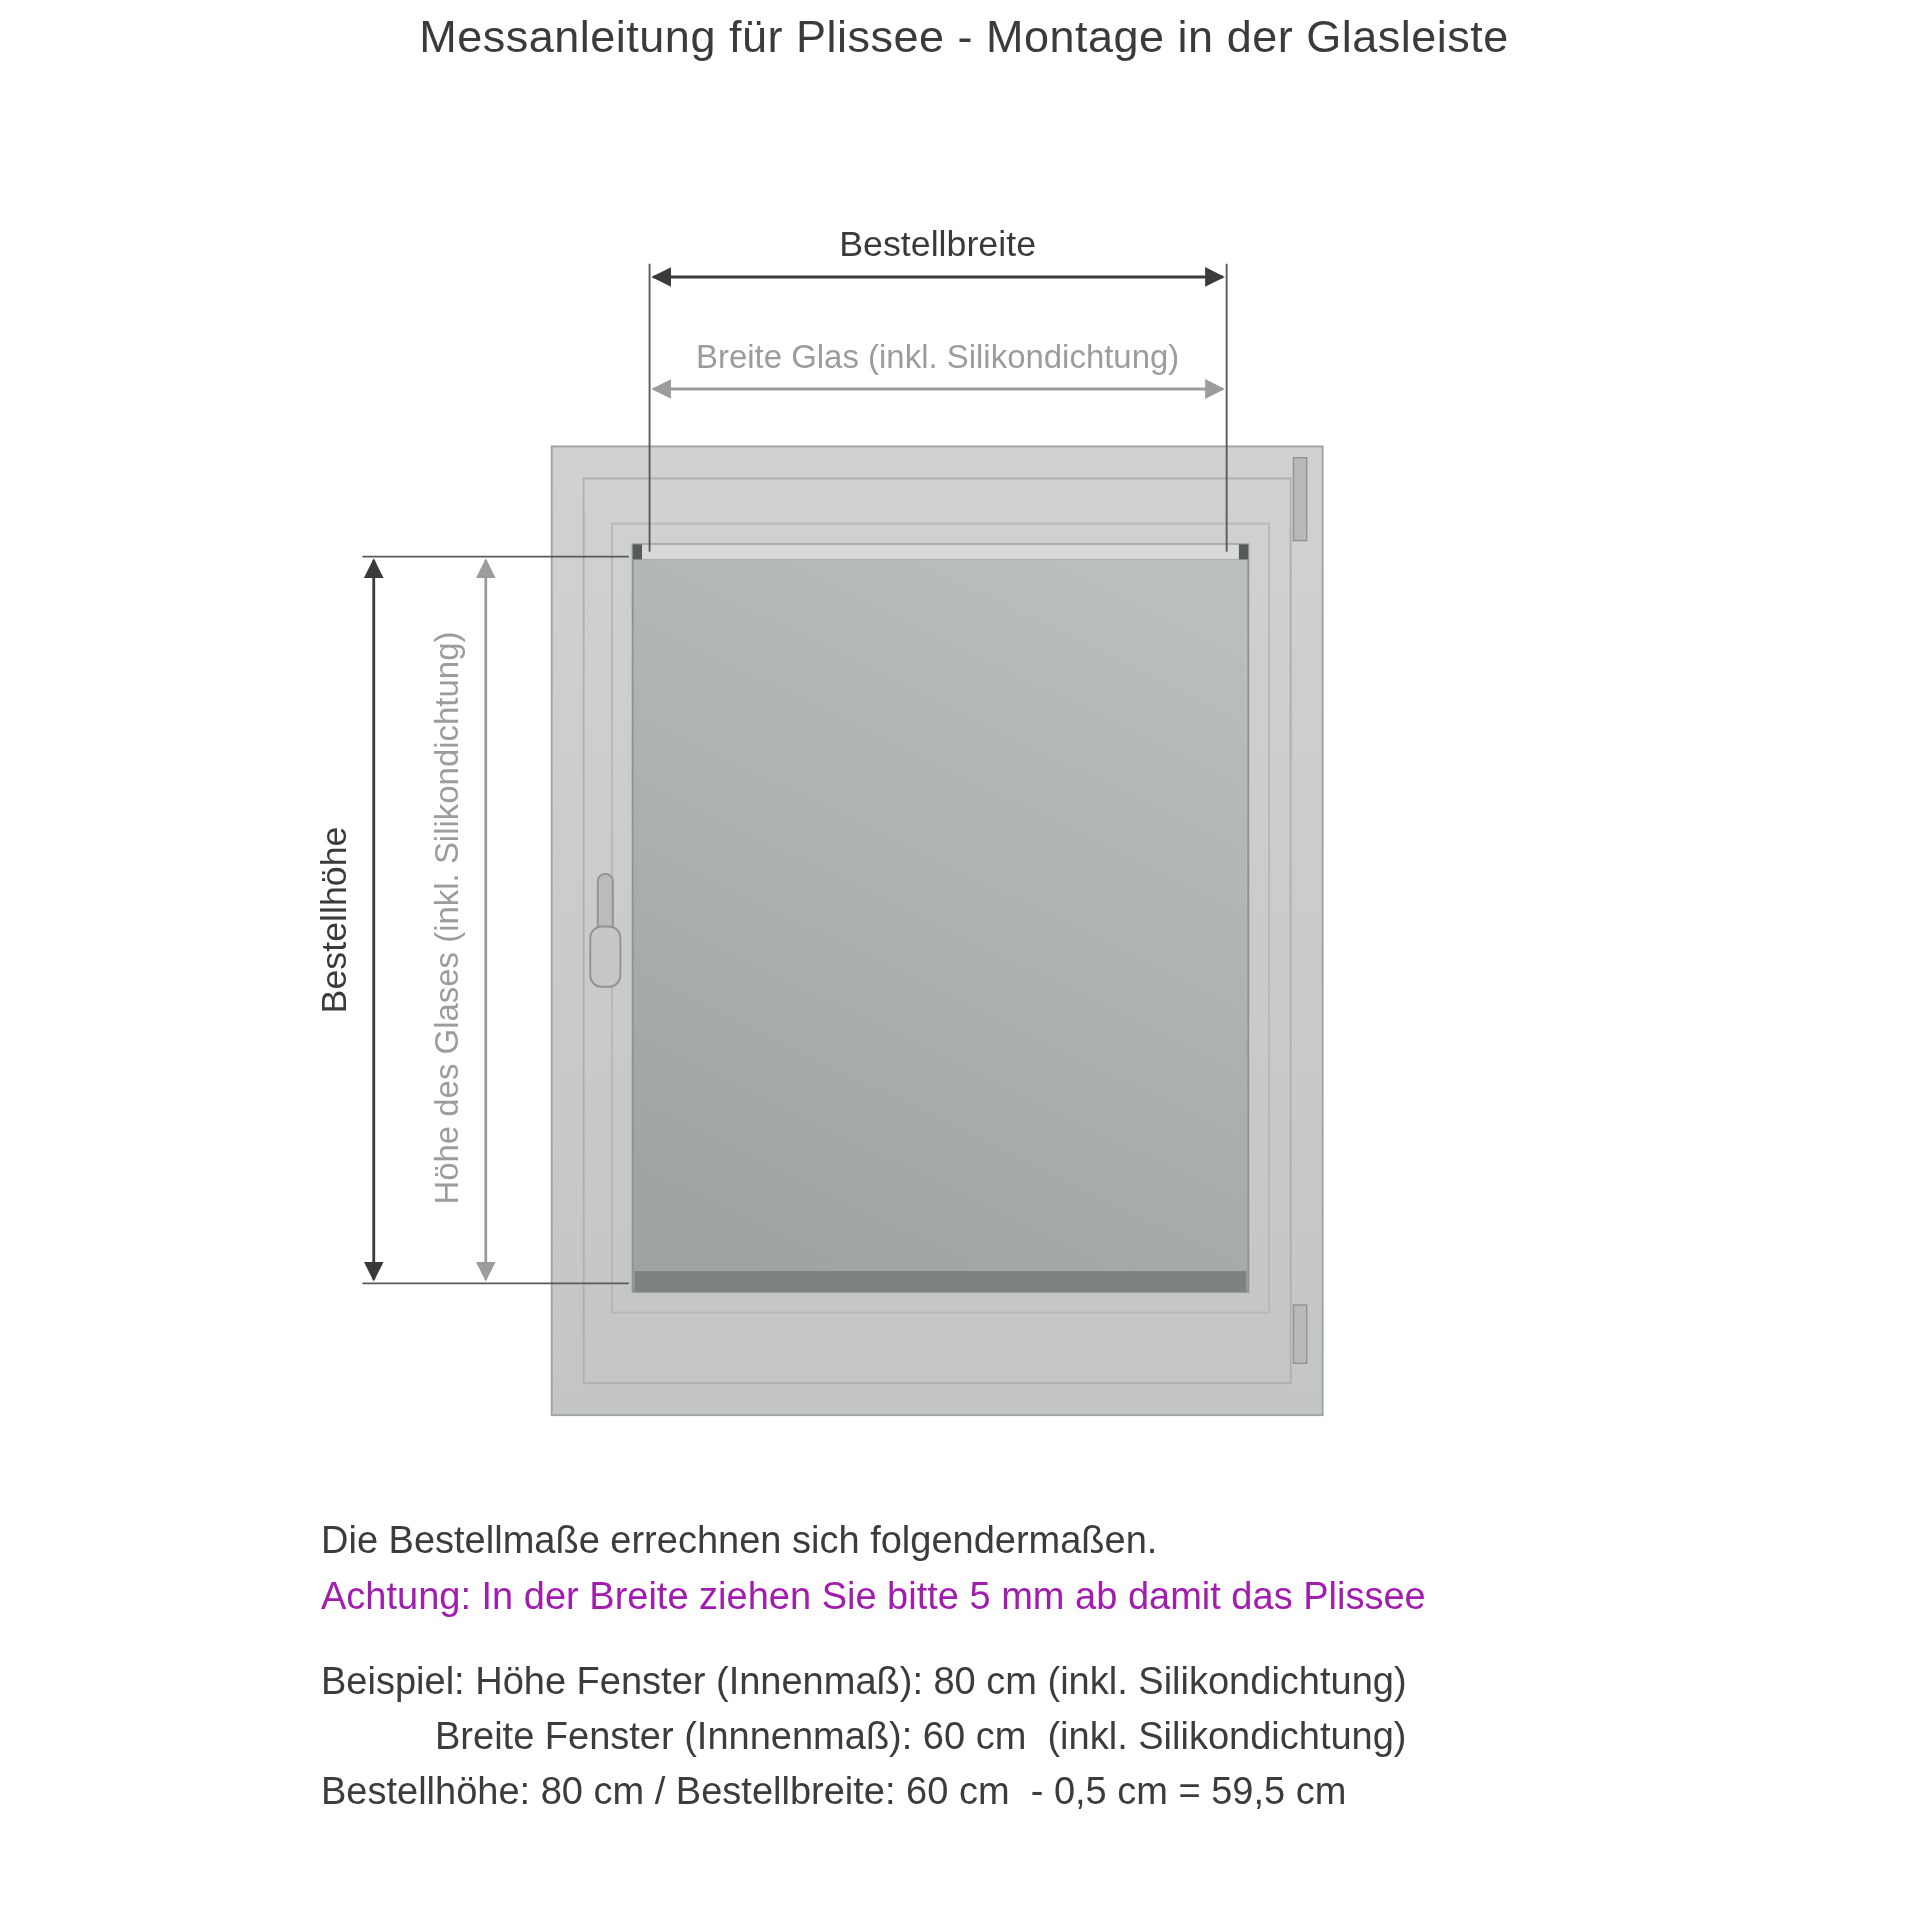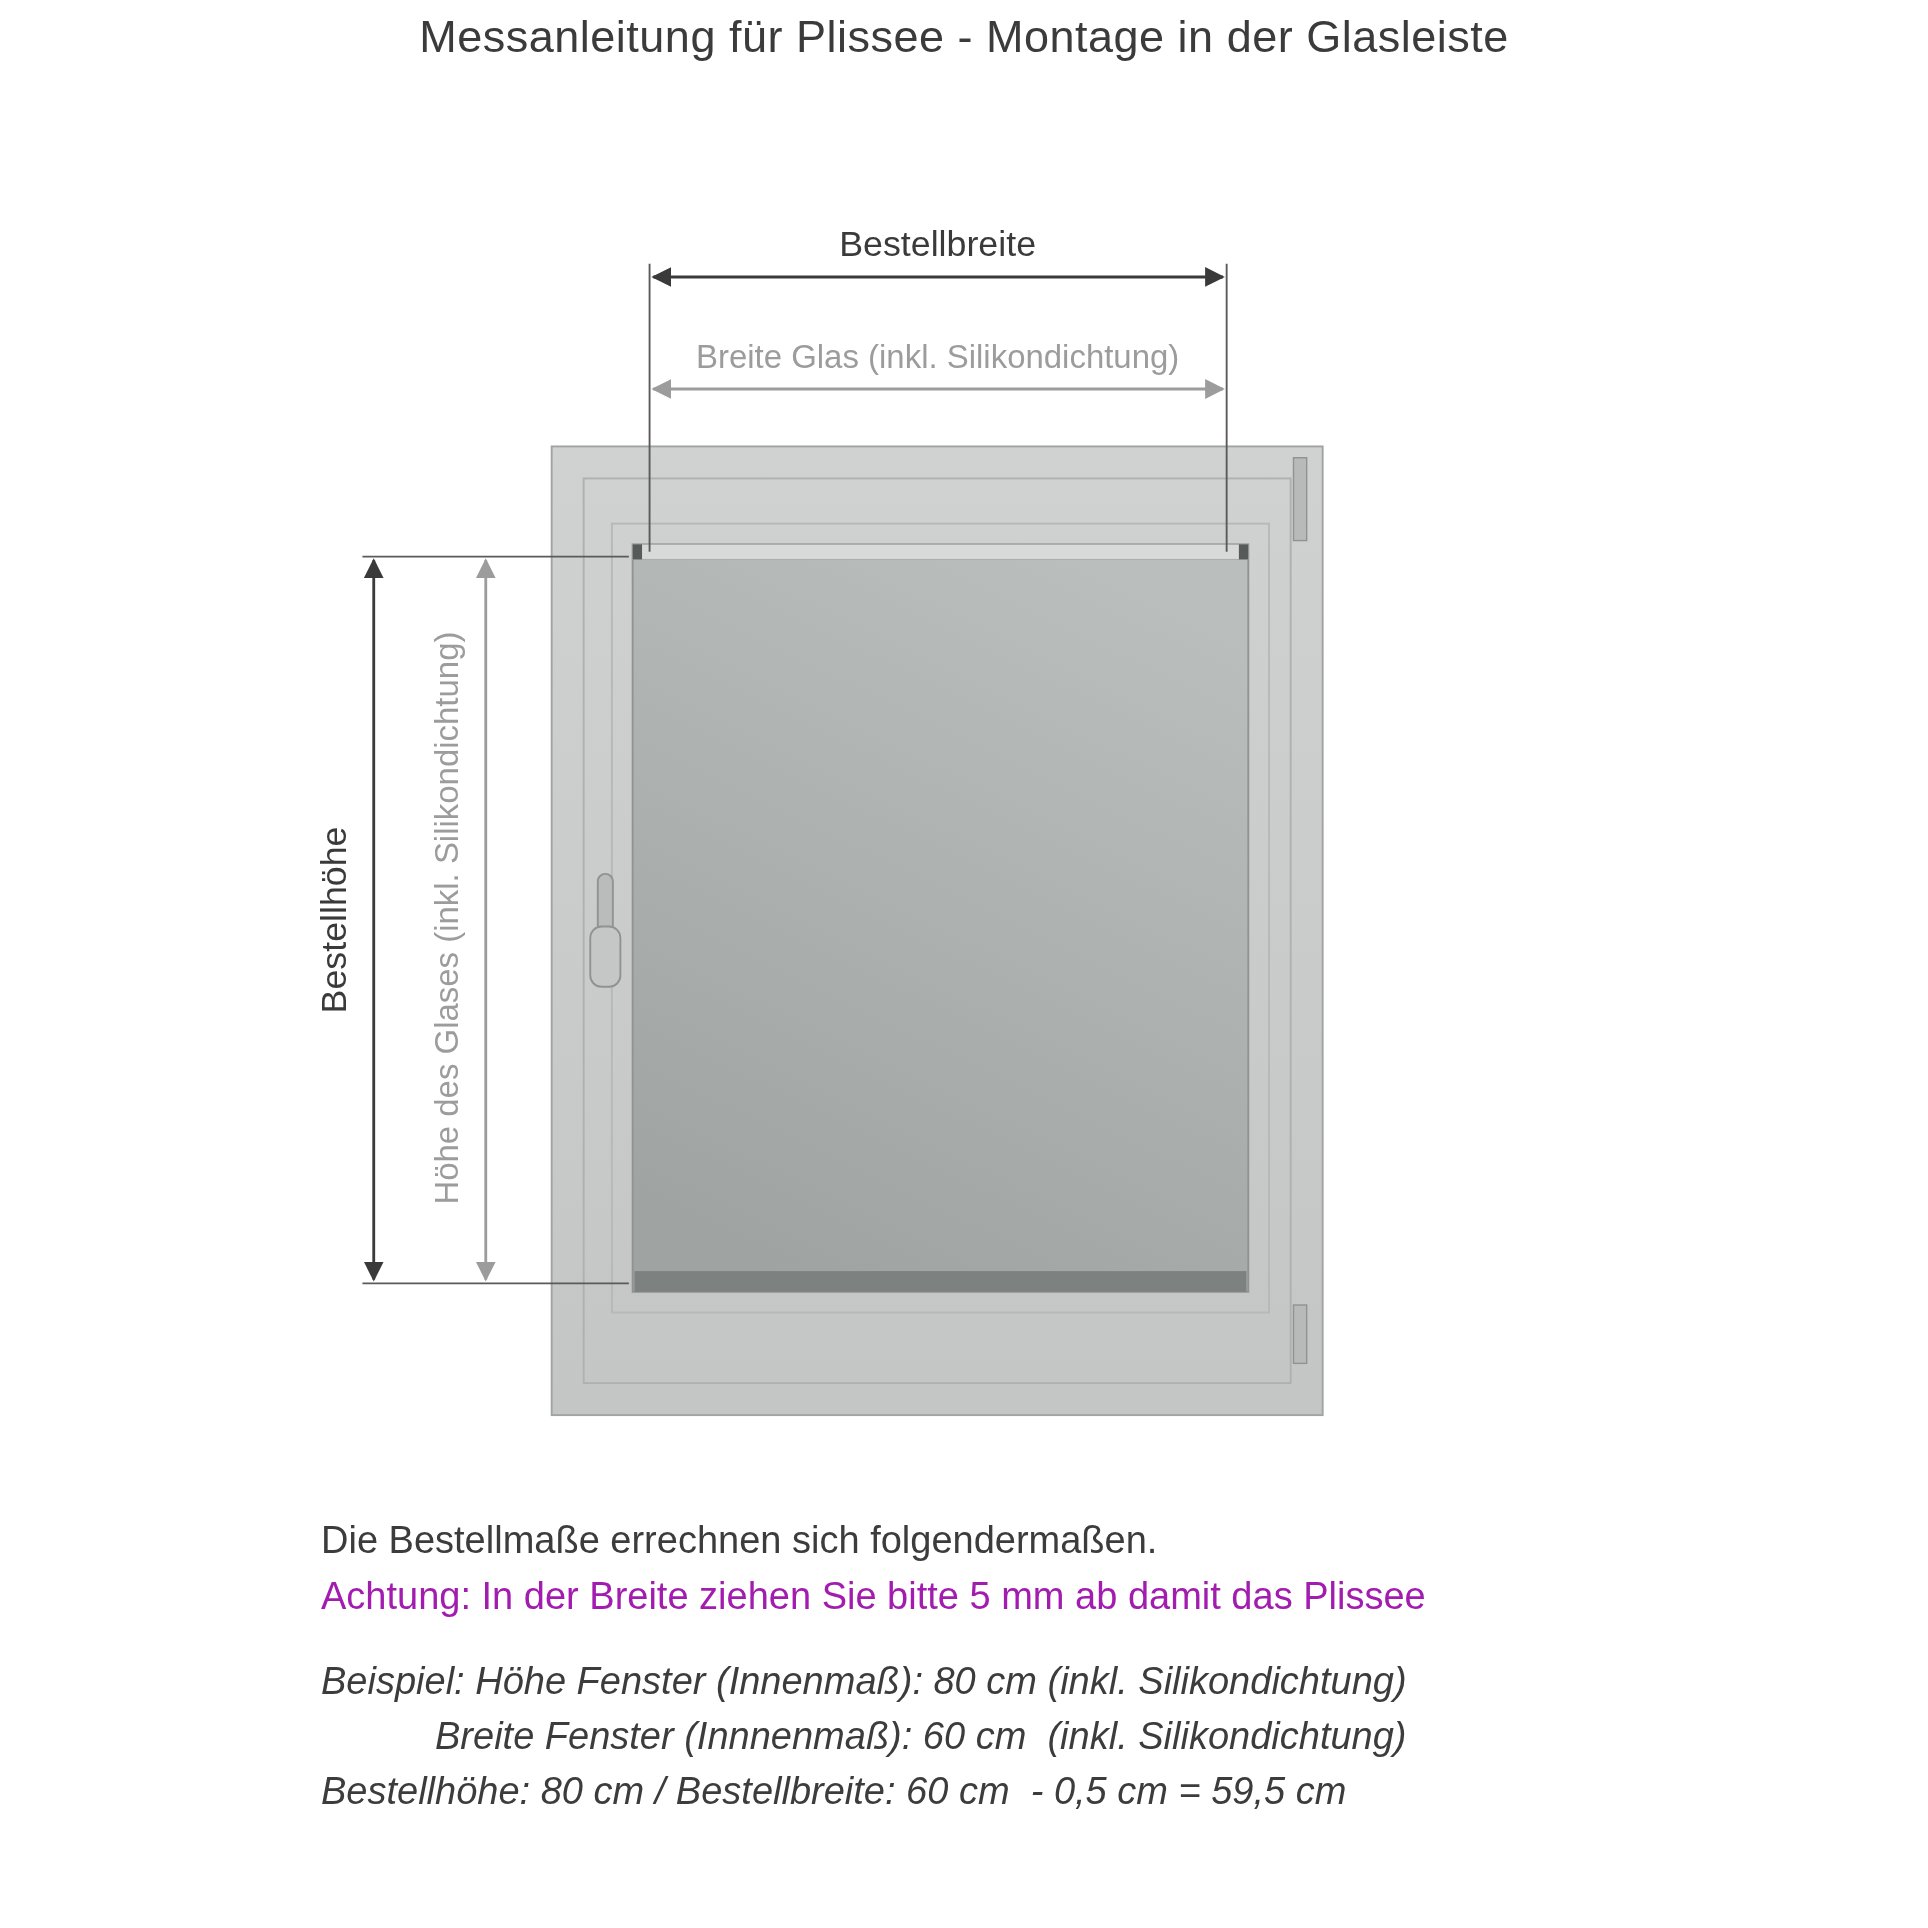--- a/index.html
+++ b/index.html
@@ -27,21 +27,21 @@
 
   .instructions {
     position: absolute;
     left: 321px; top: 1512px;
     font-size: 38px;
     color: #3c3c3c;
   }
   .instr-line { line-height: 56px; white-space: pre; }
   .warning-line { color: #a21caf; }
   .example-block { margin-top: 30px; }
-  .example-block .instr-line { line-height: 55px; font-style: italic; }
+  .example-block .instr-line { line-height: 55px; }
   .indented { margin-left: 114px; }
 </style>
 </head>
 <body>
 
 <div class="page-title">Messanleitung für Plissee - Montage in der Glasleiste</div>
 
 <svg class="diagram-svg" width="1928" height="1469" viewBox="0 0 2048 1560">
   <defs>
     <linearGradient id="glassGrad" x1="0.7" y1="0" x2="0.3" y2="1">

